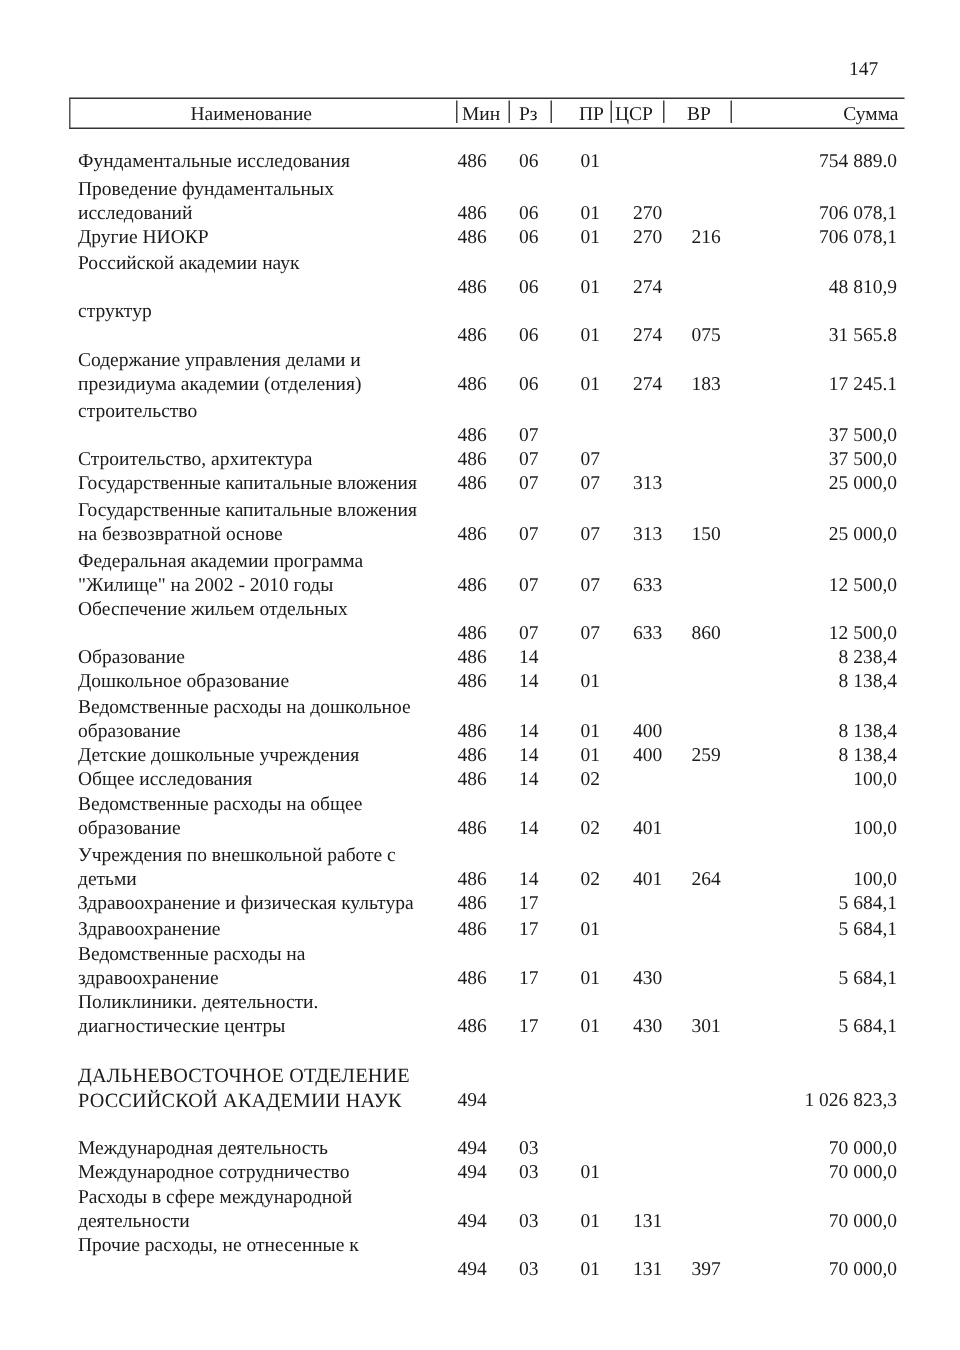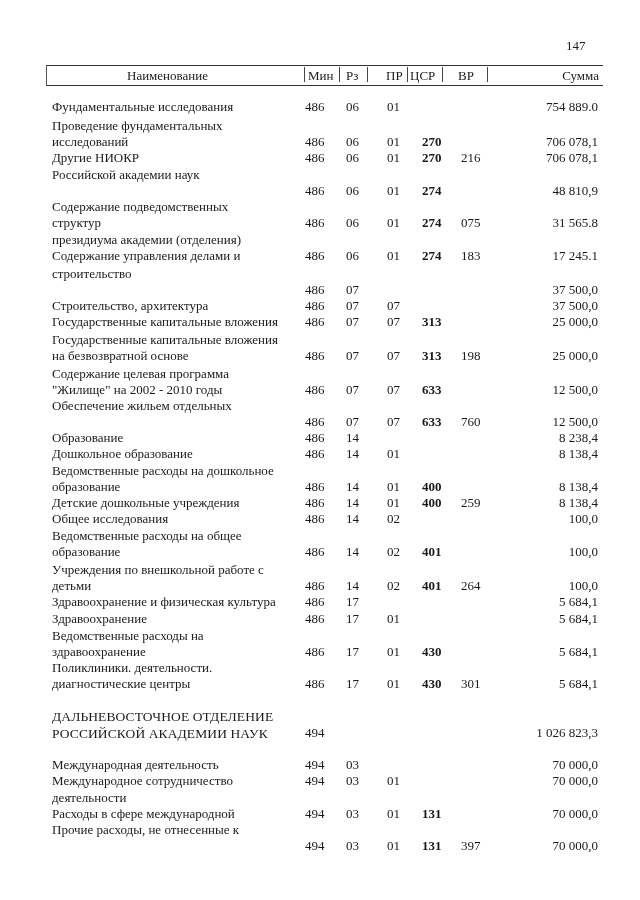--- a/index.html
+++ b/index.html
@@ -20,21 +20,21 @@
   .hcell { position: absolute; top: 1px; height: 17px; line-height: 17px; }
   .hsep { position: absolute; top: 1px; width: 1px; height: 15px; background: #444; }
   .row {
     position: absolute; left: 0; width: 640px;
     font-size: 13px; line-height: 16px;
   }
   .c-name { position: absolute; left: 52px; width: 250px; }
   .c-min  { position: absolute; left: 305px; }
   .c-rz   { position: absolute; left: 346px; }
   .c-pr   { position: absolute; left: 387px; }
-  .c-csr  { position: absolute; left: 422px; font-weight: bold; }
+  .c-csr  { position: absolute; left: 422px; }
   .c-vr   { position: absolute; left: 461px; }
   .c-sum  { position: absolute; right: 42px; text-align: right; }
   .caps { font-size: 13.5px; letter-spacing: 0.1px; }
 </style>
 </head>
 <body>
 
 <div class="page-number">147</div>
 
 <div class="header-row">
@@ -94,34 +94,33 @@
       </div>
       <span class="c-min" style="top: 16px;">486</span>
       <span class="c-rz" style="top: 16px;">06</span>
       <span class="c-pr" style="top: 16px;">01</span>
       <span class="c-csr" style="top: 16px;">274</span>
       <span class="c-vr" style="top: 16px;"></span>
       <span class="c-sum" style="top: 16px;">48 810,9</span>
     </div>
     <div class="row" style="top: 199px;">
       <div class="c-name">
-        <div>Содержание подведомственных</div>
         <div>структур</div>
       </div>
       <span class="c-min" style="top: 16px;">486</span>
       <span class="c-rz" style="top: 16px;">06</span>
       <span class="c-pr" style="top: 16px;">01</span>
       <span class="c-csr" style="top: 16px;">274</span>
       <span class="c-vr" style="top: 16px;">075</span>
       <span class="c-sum" style="top: 16px;">31 565.8</span>
     </div>
     <div class="row" style="top: 232px;">
       <div class="c-name">
+        <div>Содержание управления делами и</div>
         <div>президиума академии (отделения)</div>
-        <div>Содержание управления делами и</div>
       </div>
       <span class="c-min" style="top: 16px;">486</span>
       <span class="c-rz" style="top: 16px;">06</span>
       <span class="c-pr" style="top: 16px;">01</span>
       <span class="c-csr" style="top: 16px;">274</span>
       <span class="c-vr" style="top: 16px;">183</span>
       <span class="c-sum" style="top: 16px;">17 245.1</span>
     </div>
     <div class="row" style="top: 266px;">
       <div class="c-name">
@@ -158,44 +157,44 @@
     </div>
     <div class="row" style="top: 332px;">
       <div class="c-name">
         <div>Государственные капитальные вложения</div>
         <div>на безвозвратной основе</div>
       </div>
       <span class="c-min" style="top: 16px;">486</span>
       <span class="c-rz" style="top: 16px;">07</span>
       <span class="c-pr" style="top: 16px;">07</span>
       <span class="c-csr" style="top: 16px;">313</span>
-      <span class="c-vr" style="top: 16px;">198</span>
+      <span class="c-vr" style="top: 16px;">150</span>
       <span class="c-sum" style="top: 16px;">25 000,0</span>
     </div>
     <div class="row" style="top: 366px;">
       <div class="c-name">
-        <div>Содержание целевая программа</div>
+        <div>Федеральная академии программа</div>
         <div>"Жилище" на 2002 - 2010 годы</div>
       </div>
       <span class="c-min" style="top: 16px;">486</span>
       <span class="c-rz" style="top: 16px;">07</span>
       <span class="c-pr" style="top: 16px;">07</span>
       <span class="c-csr" style="top: 16px;">633</span>
       <span class="c-vr" style="top: 16px;"></span>
       <span class="c-sum" style="top: 16px;">12 500,0</span>
     </div>
     <div class="row" style="top: 398px;">
       <div class="c-name">
         <div>Обеспечение жильем отдельных</div>
       </div>
       <span class="c-min" style="top: 16px;">486</span>
       <span class="c-rz" style="top: 16px;">07</span>
       <span class="c-pr" style="top: 16px;">07</span>
       <span class="c-csr" style="top: 16px;">633</span>
-      <span class="c-vr" style="top: 16px;">760</span>
+      <span class="c-vr" style="top: 16px;">860</span>
       <span class="c-sum" style="top: 16px;">12 500,0</span>
     </div>
     <div class="row" style="top: 430px;">
       <div class="c-name">
         <div>Образование</div>
       </div>
       <span class="c-min" style="top: 0px;">486</span>
       <span class="c-rz" style="top: 0px;">14</span>
       <span class="c-pr" style="top: 0px;"></span>
       <span class="c-csr" style="top: 0px;"></span>
@@ -346,22 +345,22 @@
       </div>
       <span class="c-min" style="top: 0px;">494</span>
       <span class="c-rz" style="top: 0px;">03</span>
       <span class="c-pr" style="top: 0px;">01</span>
       <span class="c-csr" style="top: 0px;"></span>
       <span class="c-vr" style="top: 0px;"></span>
       <span class="c-sum" style="top: 0px;">70 000,0</span>
     </div>
     <div class="row" style="top: 790px;">
       <div class="c-name">
+        <div>Расходы в сфере международной</div>
         <div>деятельности</div>
-        <div>Расходы в сфере международной</div>
       </div>
       <span class="c-min" style="top: 16px;">494</span>
       <span class="c-rz" style="top: 16px;">03</span>
       <span class="c-pr" style="top: 16px;">01</span>
       <span class="c-csr" style="top: 16px;">131</span>
       <span class="c-vr" style="top: 16px;"></span>
       <span class="c-sum" style="top: 16px;">70 000,0</span>
     </div>
     <div class="row" style="top: 822px;">
       <div class="c-name">

